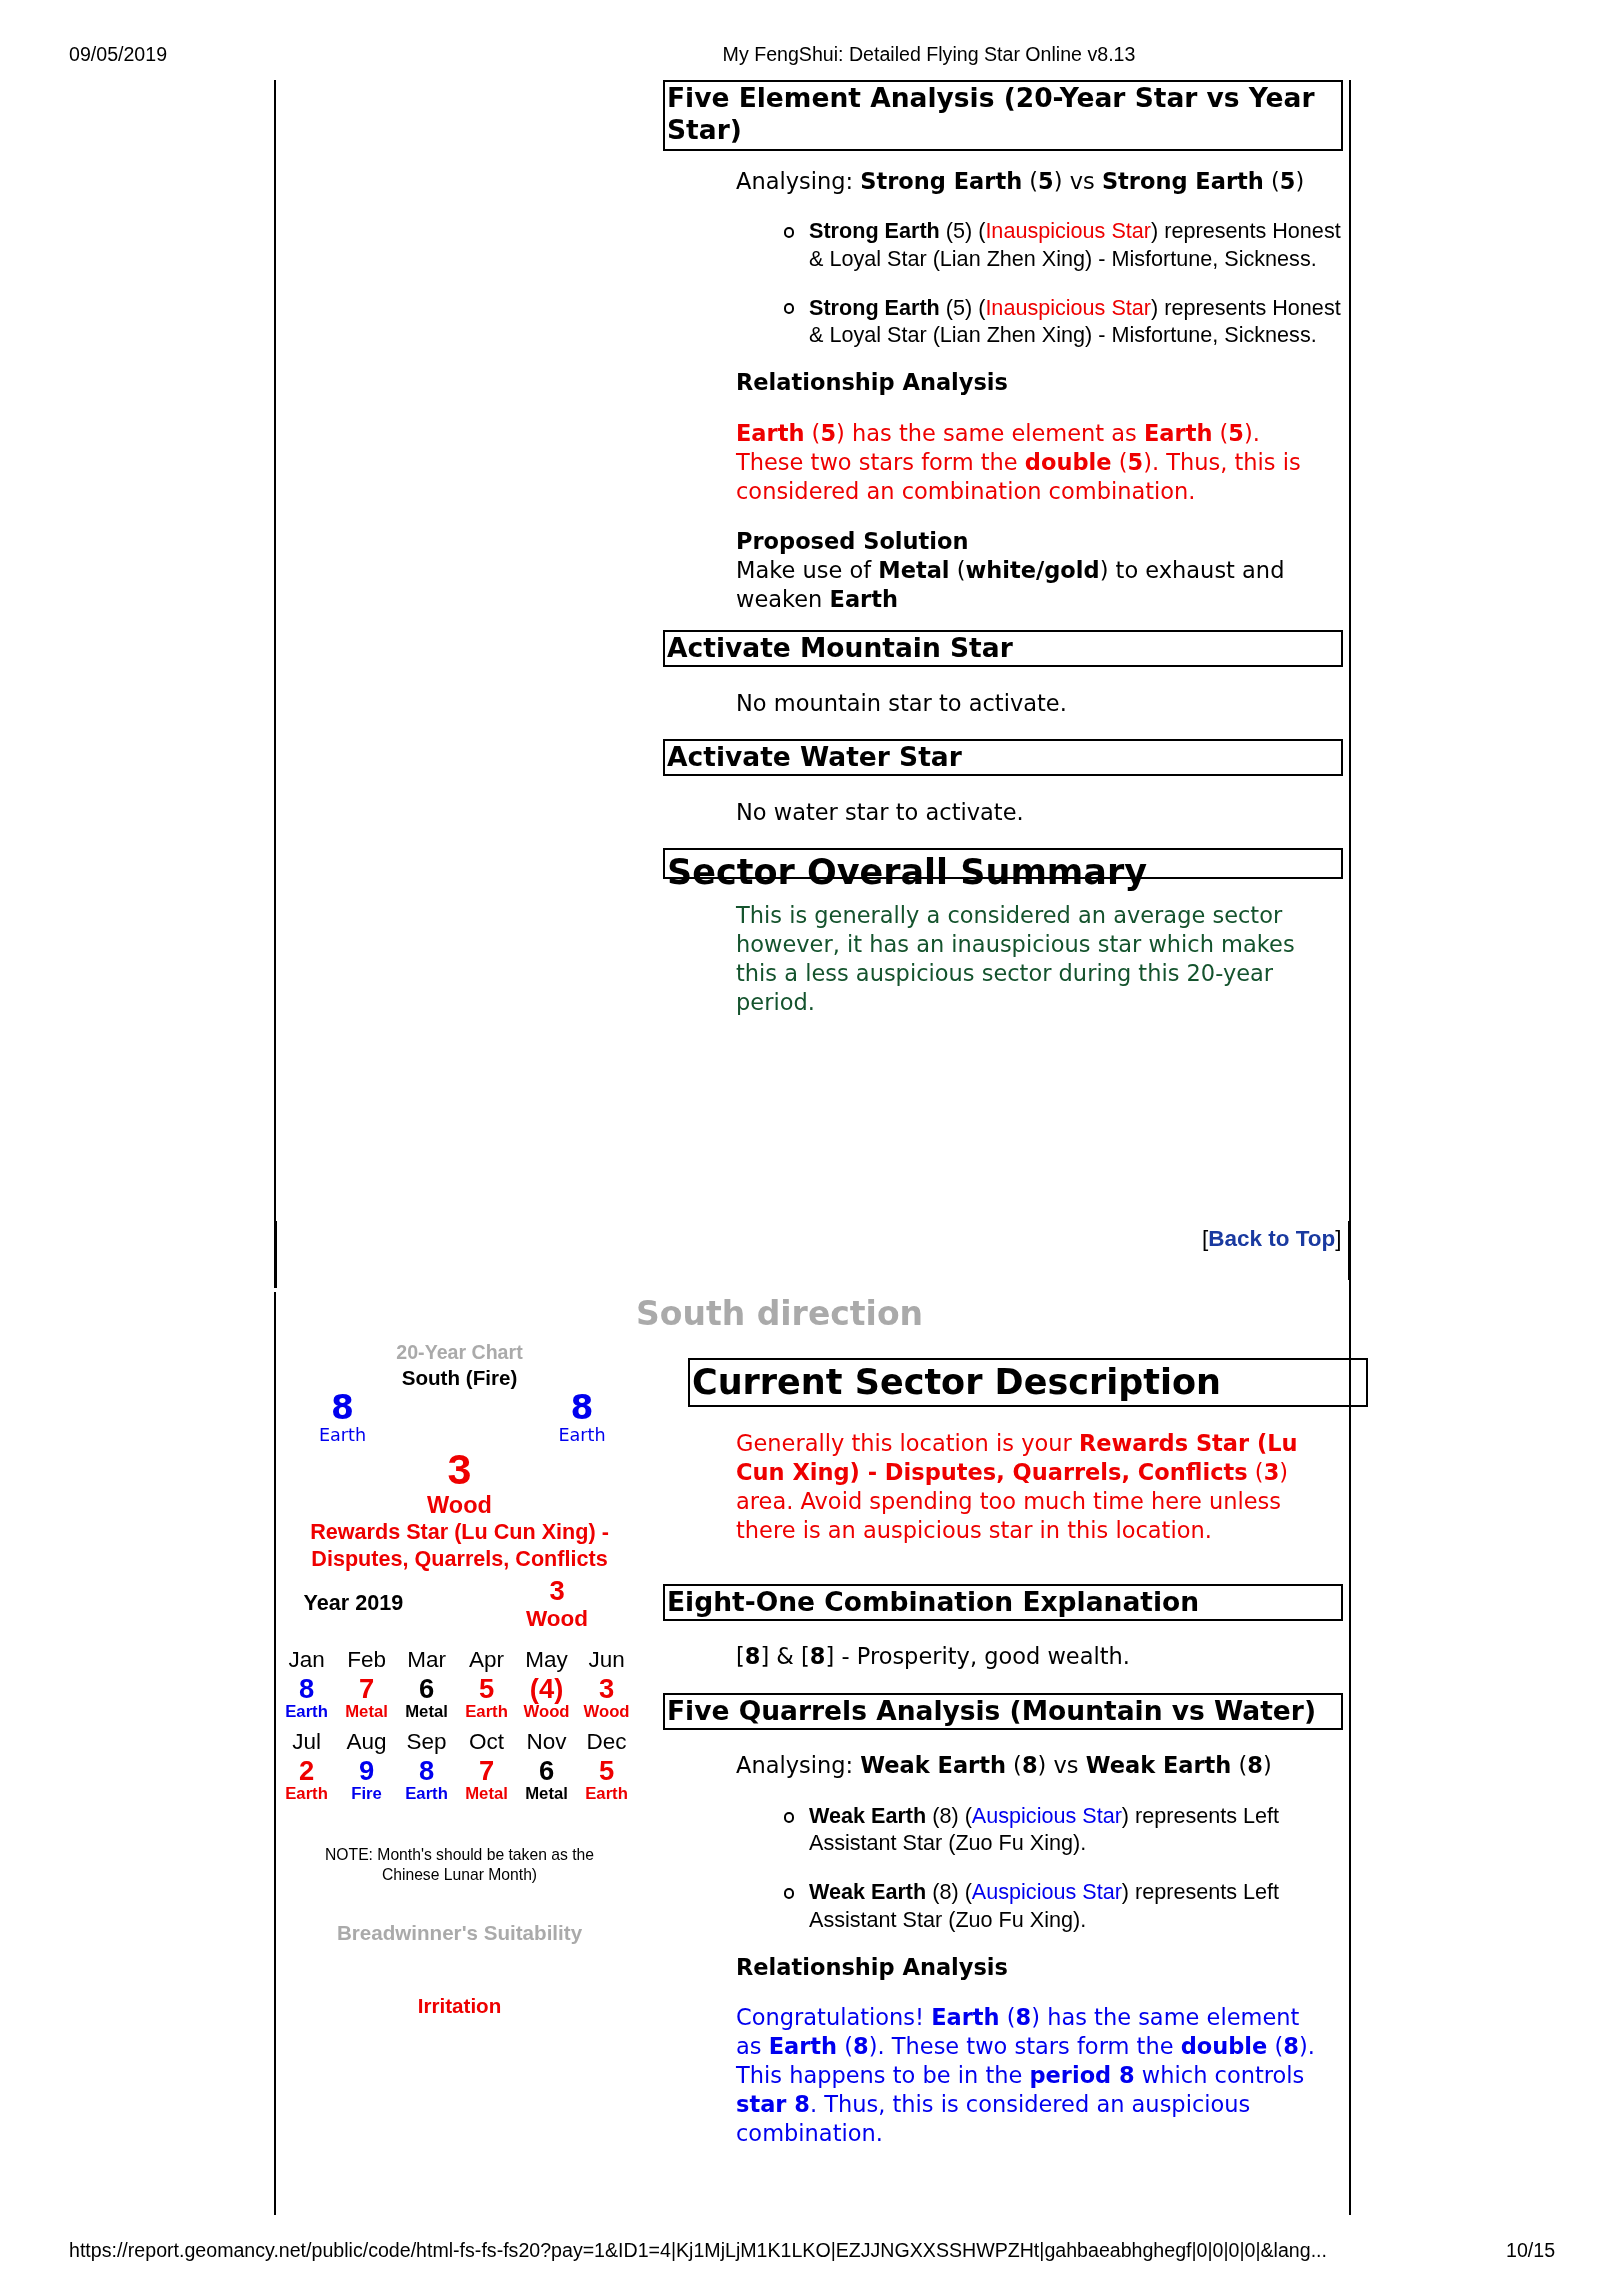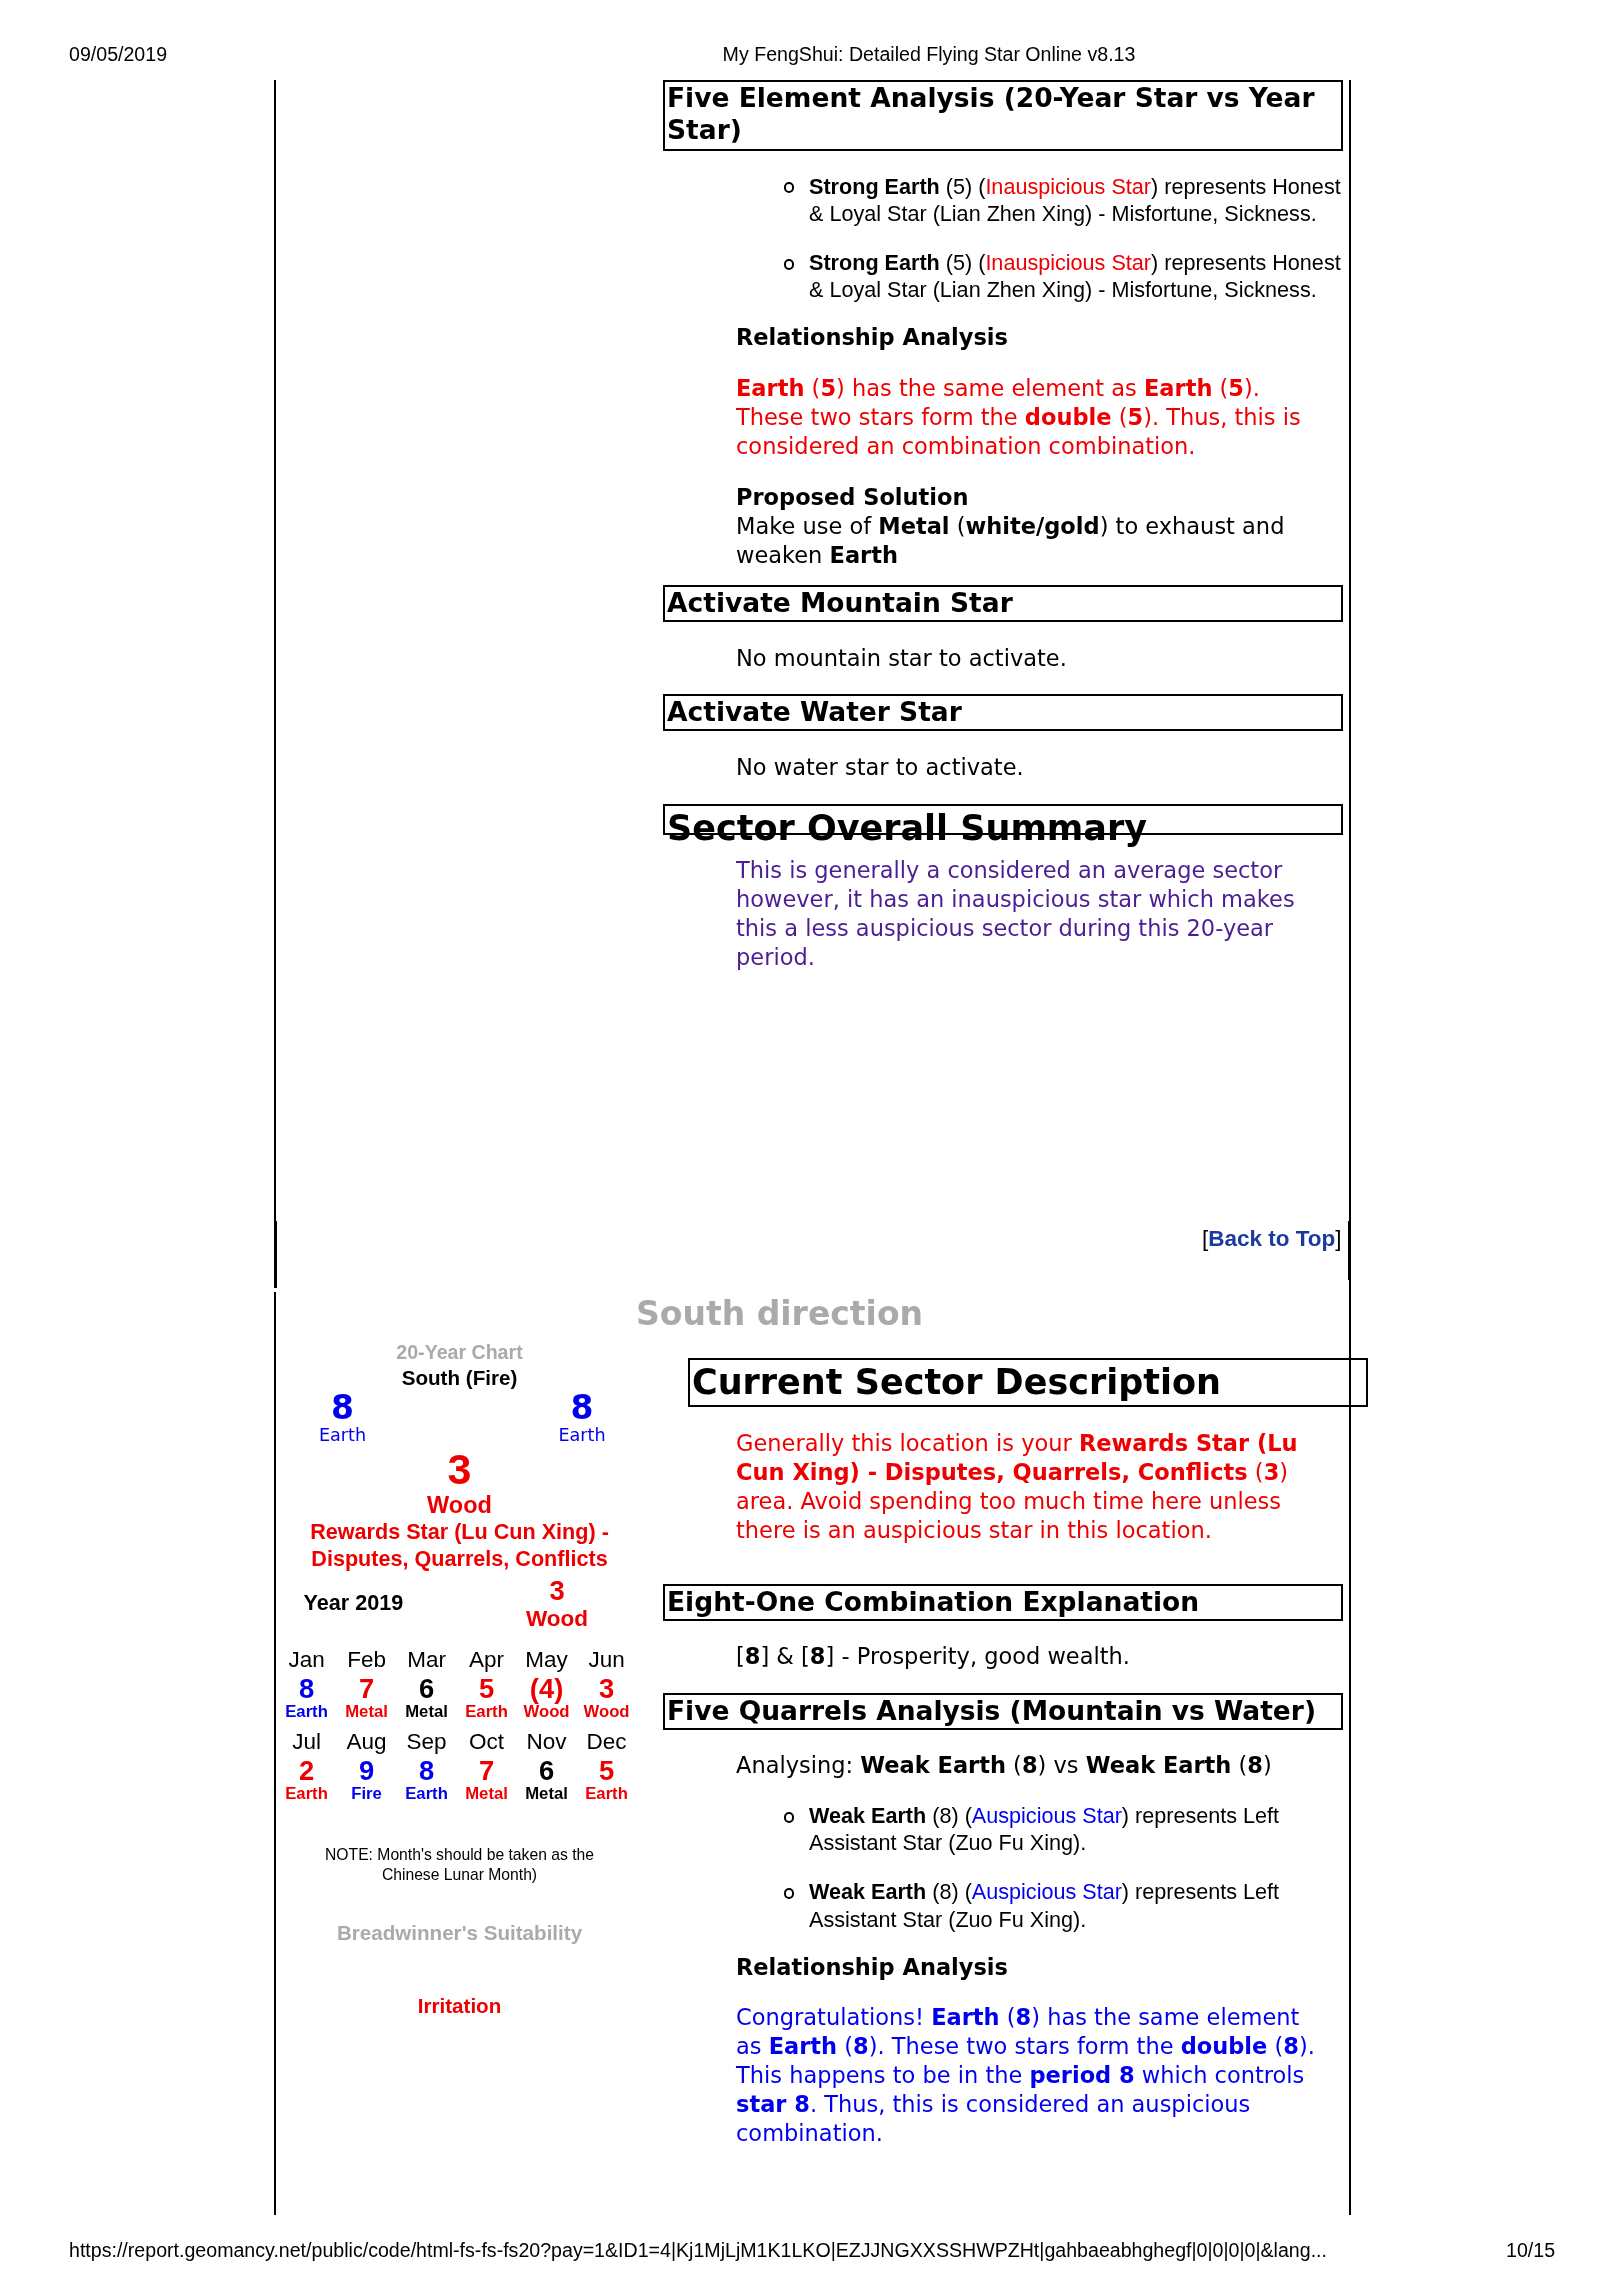--- a/index.html
+++ b/index.html
@@ -14,21 +14,21 @@
 
   .vline { position: absolute; background: #000; }
 
   .main { position: absolute; left: 663px; width: 680px; }
   .boxhead { border: 2.9px solid #000; font-family: "DejaVu Sans", sans-serif; font-weight: bold; padding: 0 2px; box-sizing: border-box; width: 680px; }
   .h-sm { font-size: 26.5px; line-height: 32px; }
   .h-lg { font-size: 35px; line-height: 45px; }
   .indent { margin-left: 73px; width: 588px; }
   .p { font-family: "DejaVu Sans", sans-serif; font-size: 22.5px; line-height: 29px; }
   .red { color: #ee0000; }
-  .green { color: #4c1d95; }
+  .green { color: #14532d; }
   .blue { color: #0000ee; }
   .gray { color: #aaaaaa; }
   .link { color: #1a3aa0; font-family: "Liberation Sans", sans-serif; font-weight: bold; }
   ul.stars { margin: 0; padding-left: 73px; list-style: none; }
   ul.stars li { position: relative; font-family: "Liberation Sans", sans-serif; font-size: 21.6px; line-height: 27.4px; margin-bottom: 21.6px; }
   ul.stars li::before { content: ""; position: absolute; left: -25.5px; top: 9.8px; width: 6.9px; height: 6.9px; border: 2px solid #000; border-radius: 50%; }
   b { font-weight: bold; }
 
   .left { position: absolute; left: 278px; width: 363px; text-align: center; font-family: "Liberation Sans", sans-serif; }
   .months { display: grid; grid-template-columns: repeat(6, 60px); justify-content: center; margin-left: -5.9px; }
@@ -45,20 +45,23 @@
 <div class="vline" style="left:274px; top:80px; width:2px; height:1147px;"></div>
 <div class="vline" style="left:274px; top:1221px; width:2.9px; height:67px;"></div>
 <div class="vline" style="left:274px; top:1292px; width:2px; height:923px;"></div>
 <div class="vline" style="left:1349px; top:80px; width:2px; height:1147px;"></div>
 <div class="vline" style="left:1348px; top:1221px; width:2.9px; height:59px;"></div>
 <div class="vline" style="left:1349px; top:1278px; width:2px; height:937px;"></div>
 
 <div class="main" style="top:80px;">
   <div class="boxhead h-sm" style="height:71px;">Five Element Analysis (20-Year Star vs Year Star)</div>
 
+  <div class="indent p" style="margin-top:15.7px;">
+    <span>Analysing: </span><b>Strong Earth</b> (<b>5</b>)<span> vs </span><b>Strong Earth</b> (<b>5</b>)
+  </div>
 
   <ul class="stars" style="margin-top:21.6px; margin-left:73px;">
     <li><b>Strong Earth</b> (<span>5</span>) (<span class="red">Inauspicious Star</span>)<span> represents Honest &amp; Loyal Star (Lian Zhen Xing) - Misfortune, Sickness.</span></li>
     <li><b>Strong Earth</b> (<span>5</span>) (<span class="red">Inauspicious Star</span>)<span> represents Honest &amp; Loyal Star (Lian Zhen Xing) - Misfortune, Sickness.</span></li>
   </ul>
 
   <div class="indent p" style="margin-top:-2px;"><b>Relationship Analysis</b></div>
   <div class="indent p red" style="margin-top:21.6px;">
     <b>Earth</b> (<b>5</b>)<span> has the same element as </span><b>Earth</b> (<b>5</b>)<span>. These two stars form the </span><b>double</b> (<b>5</b>)<span>. Thus, this is considered an combination combination.</span>
   </div>

